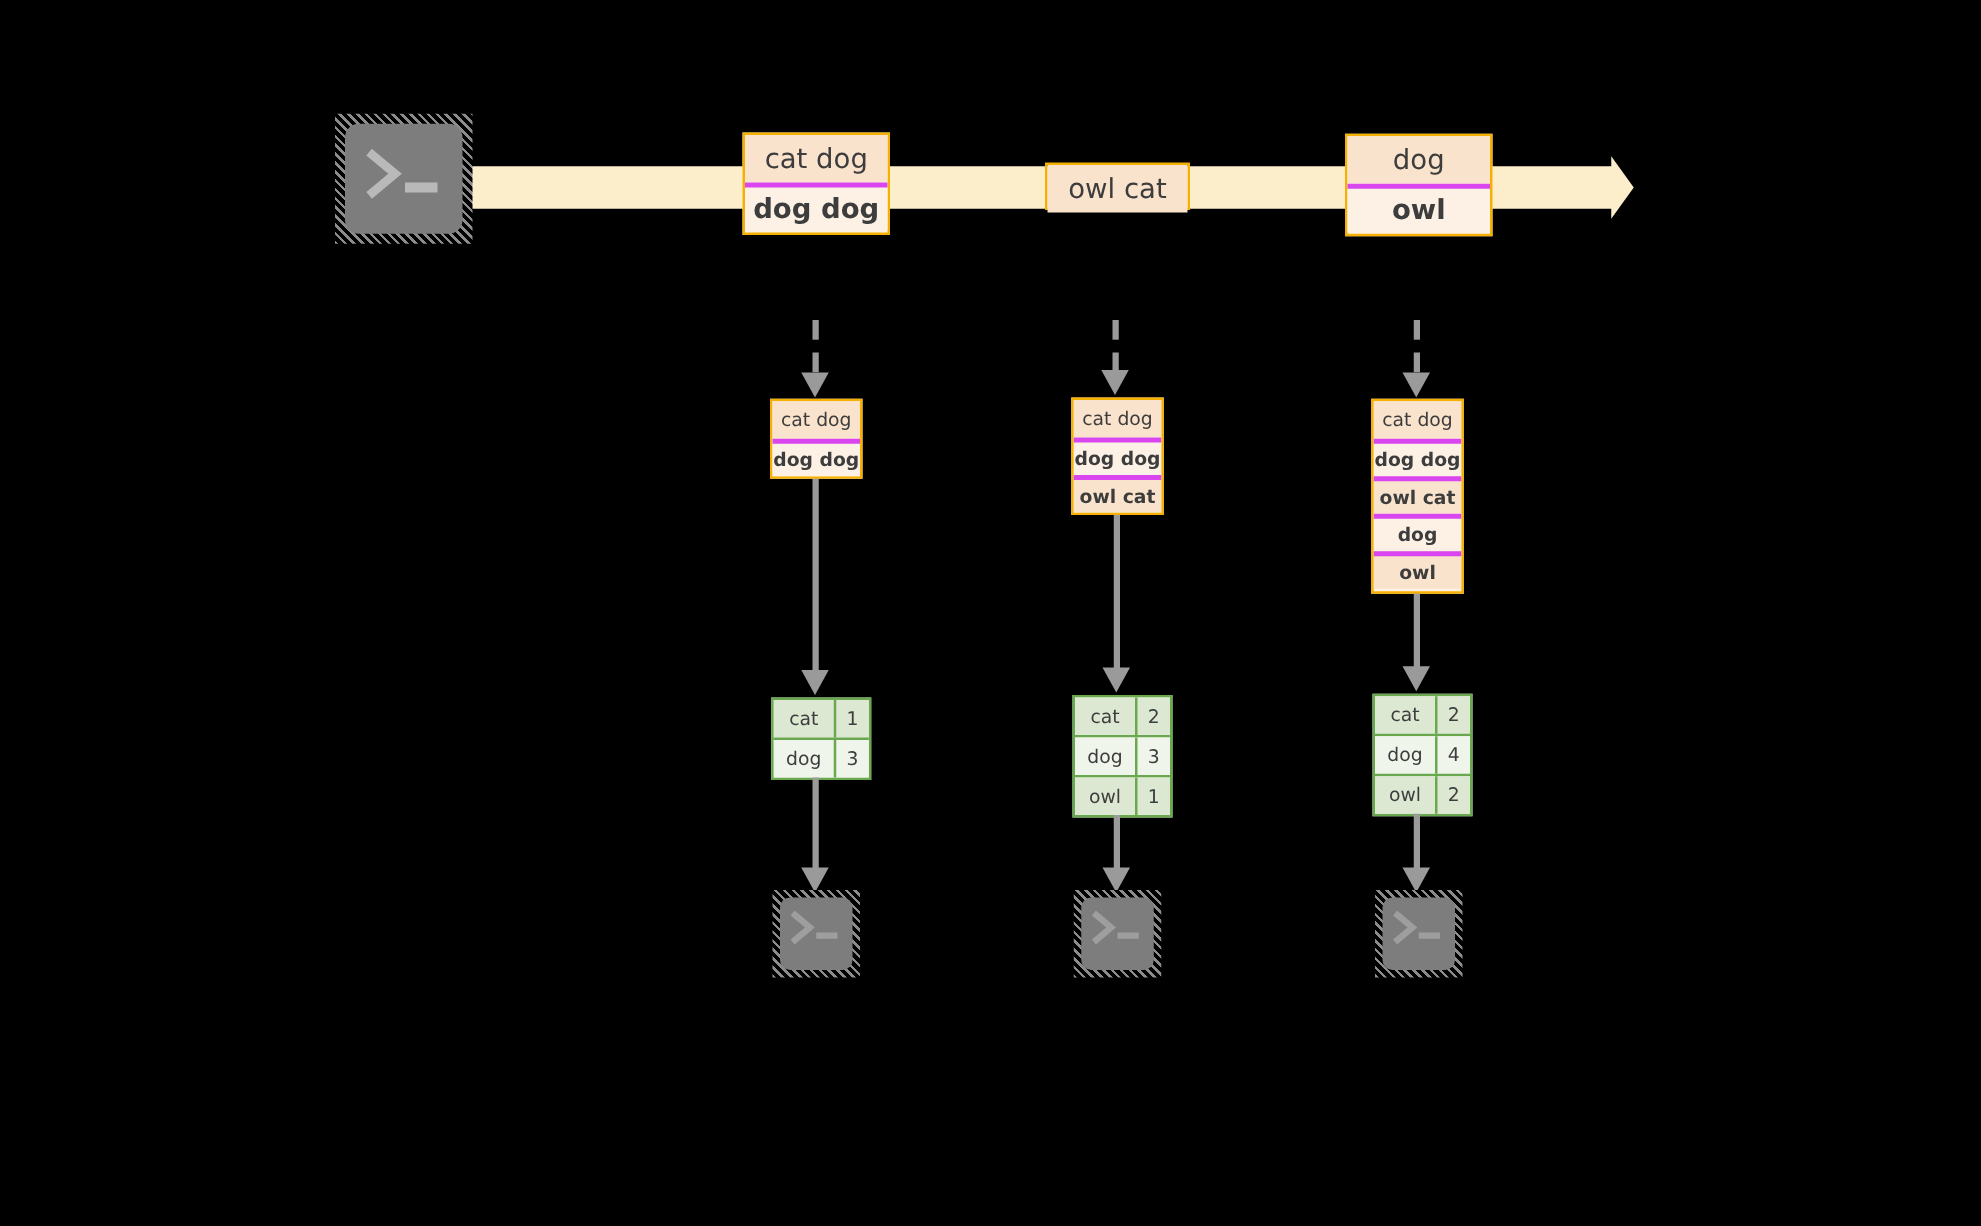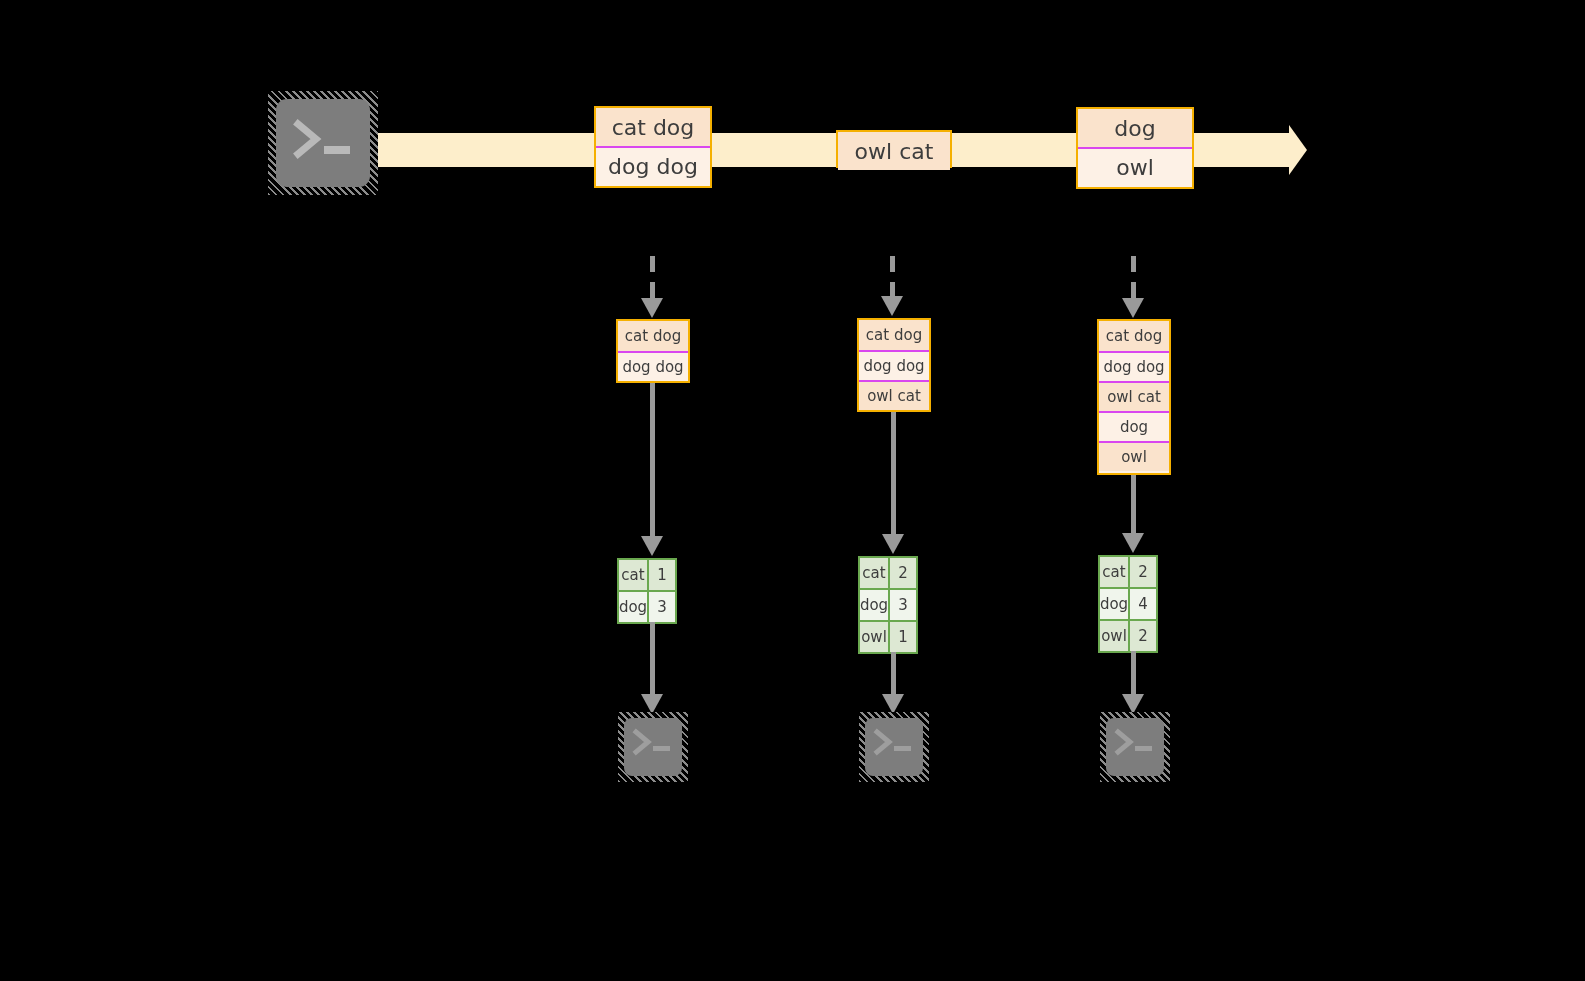--- a/index.html
+++ b/index.html
@@ -59,21 +59,21 @@
   .orow {
     box-sizing: border-box;
     display: flex;
     align-items: center;
     justify-content: center;
     color: #3d3d3d;
     white-space: nowrap;
   }
   .orow.dark  { background: #fae3cc; }
   .orow.light { background: #fdf1e6; }
-  .orow + .orow { border-top: 2px solid #d946ef; }
+  .orow + .orow { border-top: 4px solid #d946ef; font-weight: bold; }
 
   
   .obox.big .orow { height: 38px; font-size: 22px; }
   
   .obox.small .orow { height: 30px; font-size: 15px; }
 
   
   .gbox {
     position: absolute;
     box-sizing: border-box;
@@ -88,21 +88,21 @@
   }
   .grow + .grow { border-top: 2px solid #6aa84f; }
   .gcell {
     box-sizing: border-box;
     display: flex;
     align-items: center;
     justify-content: center;
     font-size: 15px;
     color: #3d3d3d;
   }
-  .gcell.word { width: 28px; }
+  .gcell.word { width: 48px; }
   .gcell.count {
     width: 28px;
     border-left: 2px solid #6aa84f;
   }
   .grow.dark  .gcell { background: #dde8d3; }
   .grow.light .gcell { background: #f0f5ec; }
 
   
   .vline {
     position: absolute;

